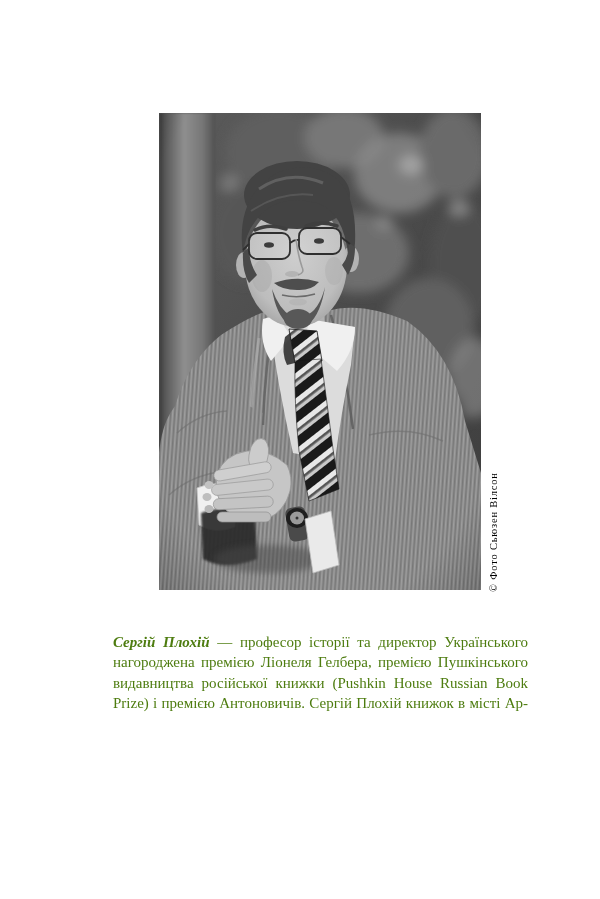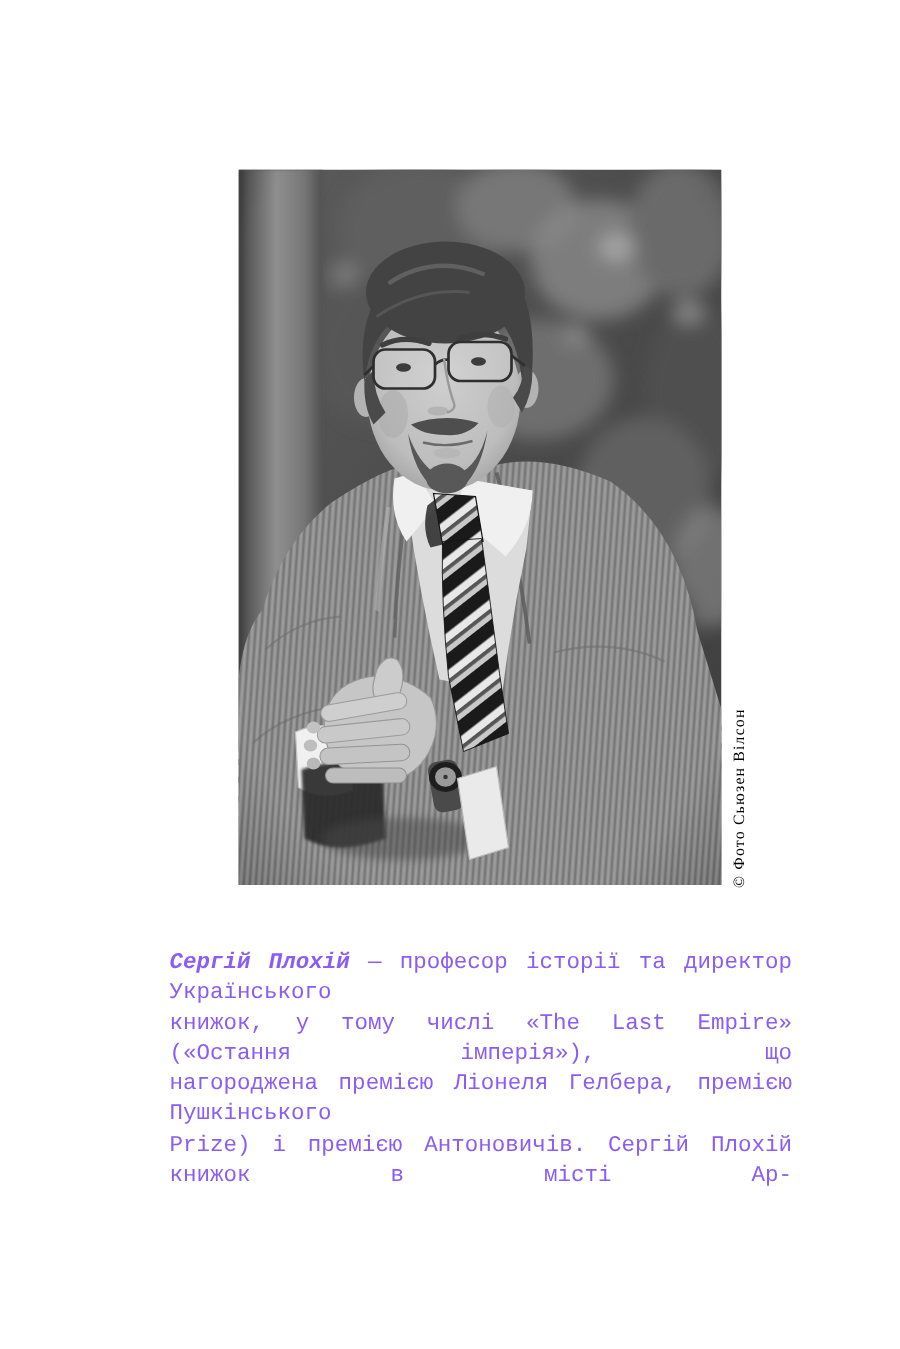--- a/index.html
+++ b/index.html
@@ -12,22 +12,22 @@
   }
   .photo svg{display:block;width:100%;height:100%;}
   .credit{
     position:absolute;left:488px;top:592px;width:140px;height:13px;
     transform-origin:0 0;transform:rotate(-90deg);
     font-size:10.5px;letter-spacing:0.8px;color:#000;white-space:nowrap;
     font-family:"Liberation Serif", serif;
   }
   .bio{
     position:absolute;left:113px;top:632px;width:415px;
-    font-size:15px;line-height:20.3px;color:#8b5cf6;
-    font-family:Liberation Mono, monospace;
+    font-size:15px;line-height:20.3px;color:#4d7c0f;
+    font-family:Liberation Serif, serif;
   }
   .bio-line{
     text-align:justify;
     text-align-last:justify;
   }
   .bio-line.last{
     text-align-last:left;
   }
   .bio-name{
     font-weight:700;font-style:italic;
@@ -212,18 +212,18 @@
       </g>
 
       <rect width="322" height="477" fill="url(#vig)"></rect>
     </svg>
   </div>
 
   <div class="credit">© Фото Сьюзен Вілсон</div>
 
   <div class="bio">
     <div class="bio-line"><span class="bio-name">Сергій Плохій</span><span> </span><span>— професор історії та директор Українського</span></div>
-    <div class="bio-line">книжок, у тому числі «The Last Empire» («Остання імперія»), що</div>
     <div class="bio-line">нагороджена премією Ліонеля Гелбера, премією Пушкінського</div>
+    <div class="bio-line">видавництва російської книжки (Pushkin House Russian Book</div>
     <div class="bio-line">Prize) і премією Антоновичів. Сергій Плохій книжок в місті Ар-</div>
   </div>
 
 </div>
 
 </body></html>

